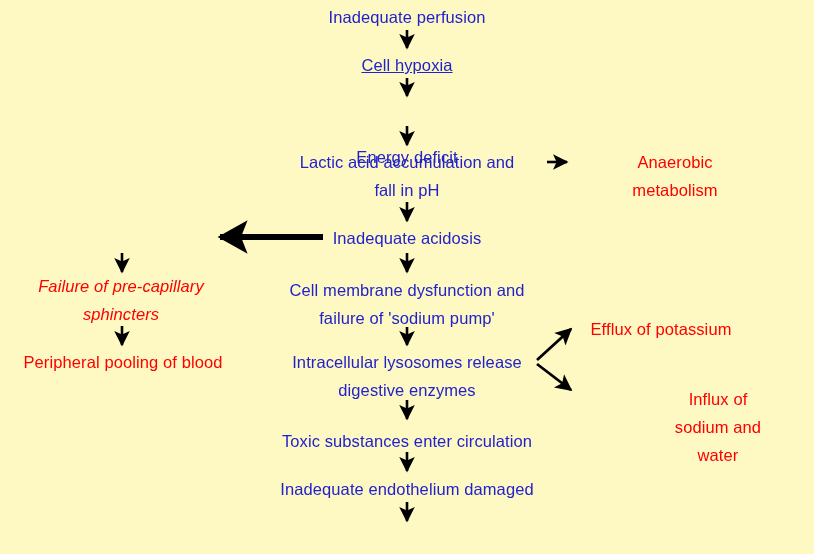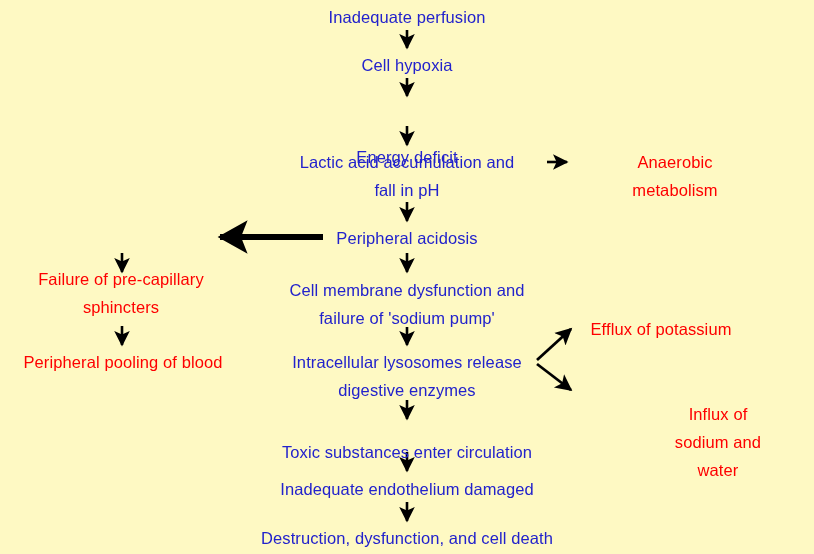--- a/index.html
+++ b/index.html
@@ -79,46 +79,45 @@
 
     <line x1="407" y1="400" x2="407" y2="419" stroke="#000" stroke-width="2.6" marker-end="url(#head-thin)"></line>
 
     <line x1="407" y1="452" x2="407" y2="471" stroke="#000" stroke-width="2.6" marker-end="url(#head-thin)"></line>
 
     <line x1="407" y1="502" x2="407" y2="521" stroke="#000" stroke-width="2.6" marker-end="url(#head-thin)"></line>
   </svg>
 
   <div class="node cnode blue" style="left:407px; top:3px;">Inadequate perfusion</div>
 
-  <div class="node cnode blue" style="left:407px; top:51px;">Cell hypoxia</div>
+  <div class="node cnode blue" style="left:407px; top:51px;text-decoration:underline;">Cell hypoxia</div>
 
   <div class="node cnode blue" style="left:407px; top:99px;margin-top:44px;">Energy deficit</div>
 
   <div class="node cnode blue" style="left:407px; top:148px;text-align:center;">Lactic acid accumulation and
 fall in pH</div>
 
   <div class="node cnode red" style="left:675px; top:148px;">Anaerobic metabolism</div>
 
-  <div class="node cnode blue" style="left:407px; top:224px;">Peripheral acidosis</div>
+  <div class="node cnode blue" style="left:407px; top:224px;">Inadequate acidosis</div>
 
 
-  <div class="node cnode red" style="left:121px; top:265px;">Failure of pre-capillary
+  <div class="node cnode red" style="left:121px; top:272px;font-style:italic;">Failure of pre-capillary
 sphincters</div>
 
   <div class="node cnode red" style="left:123px; top:348px;">Peripheral pooling of blood</div>
 
   <div class="node cnode blue" style="left:407px; top:276px;">Cell membrane dysfunction and
 failure of 'sodium pump'</div>
 
   <div class="node cnode blue" style="left:407px; top:348px;">Intracellular lysosomes release
 digestive enzymes</div>
 
   <div class="node cnode red" style="left:661px; top:315px;">Efflux of potassium</div>
 
-  <div class="node cnode red" style="left:691px; top:400px;margin-left:27px;">Influx of sodium and water</div>
+  <div class="node cnode red" style="left:691px; top:385px;margin-left:27px;">Influx of sodium and water</div>
 
-  <div class="node cnode blue" style="left:407px; top:438px;">Toxic substances enter circulation</div>
+  <div class="node cnode blue" style="left:407px; top:427px;">Toxic substances enter circulation</div>
 
   <div class="node cnode blue" style="left:407px; top:475px;">Inadequate endothelium damaged</div>
 
-  <div class="node cnode blue" style="left:407px; top:524px;">Destruction, dysfunction, and cell death</div>
 
 </div>
 
 </body></html>

